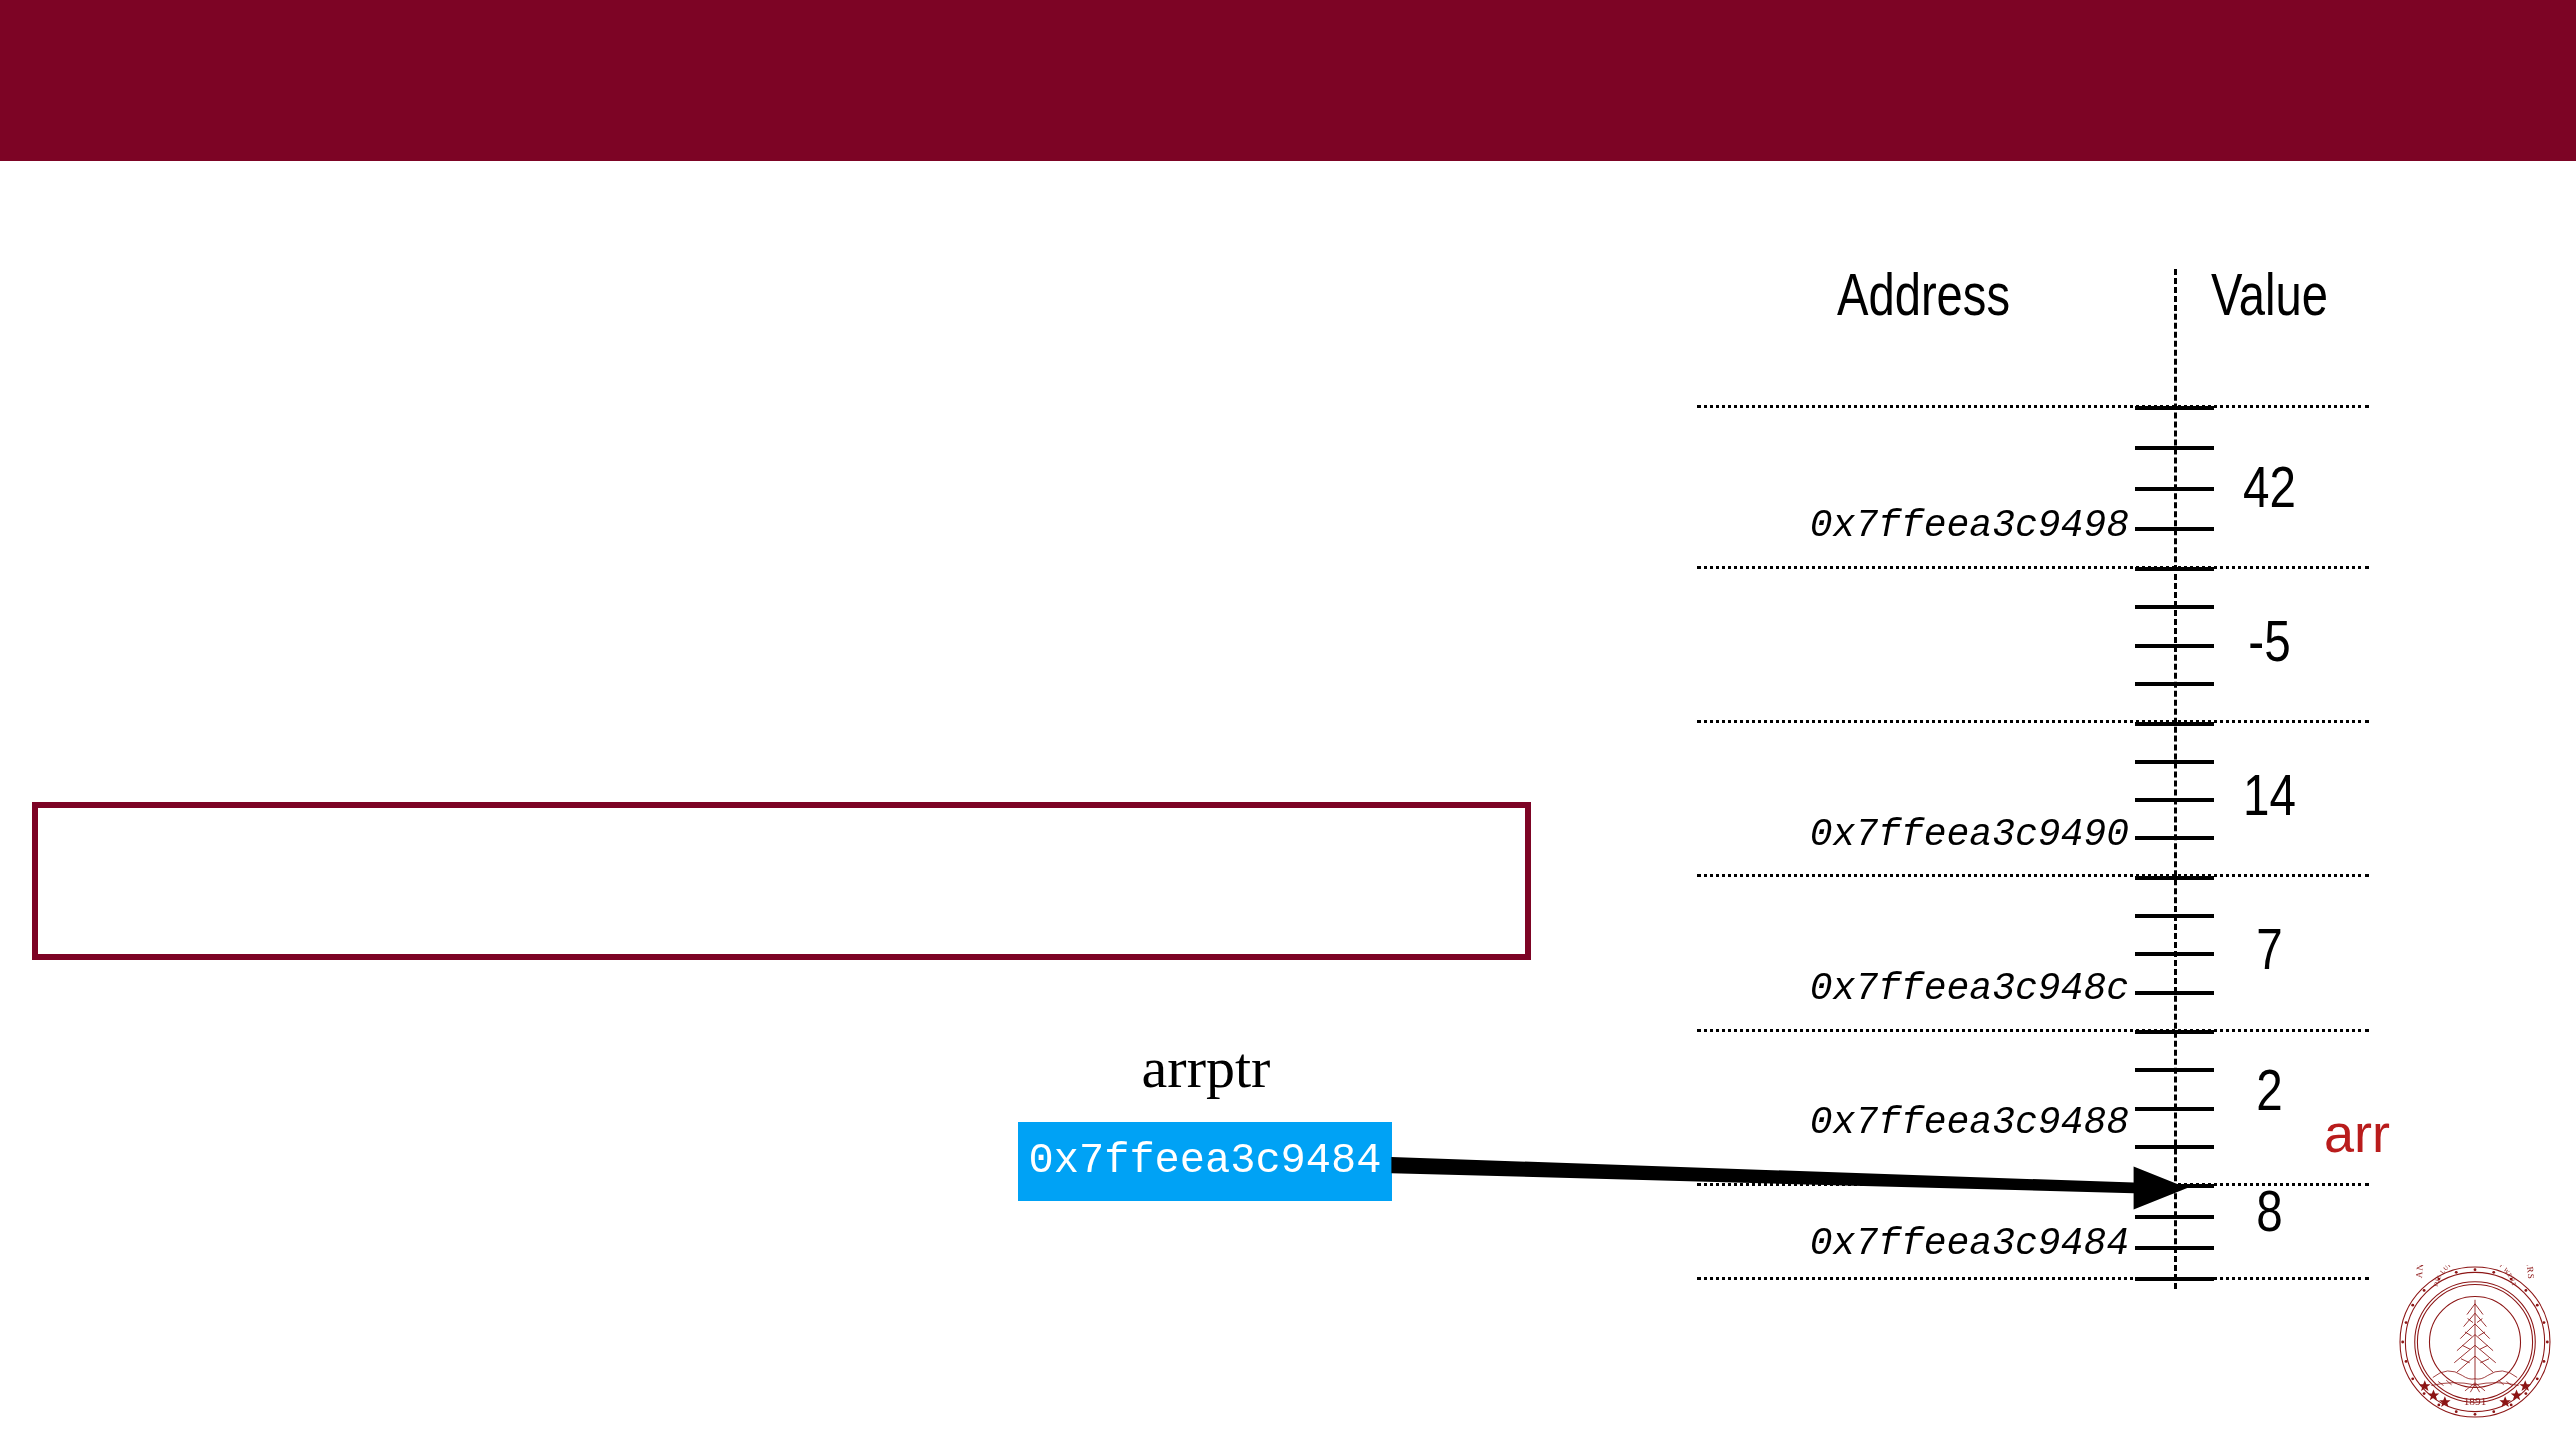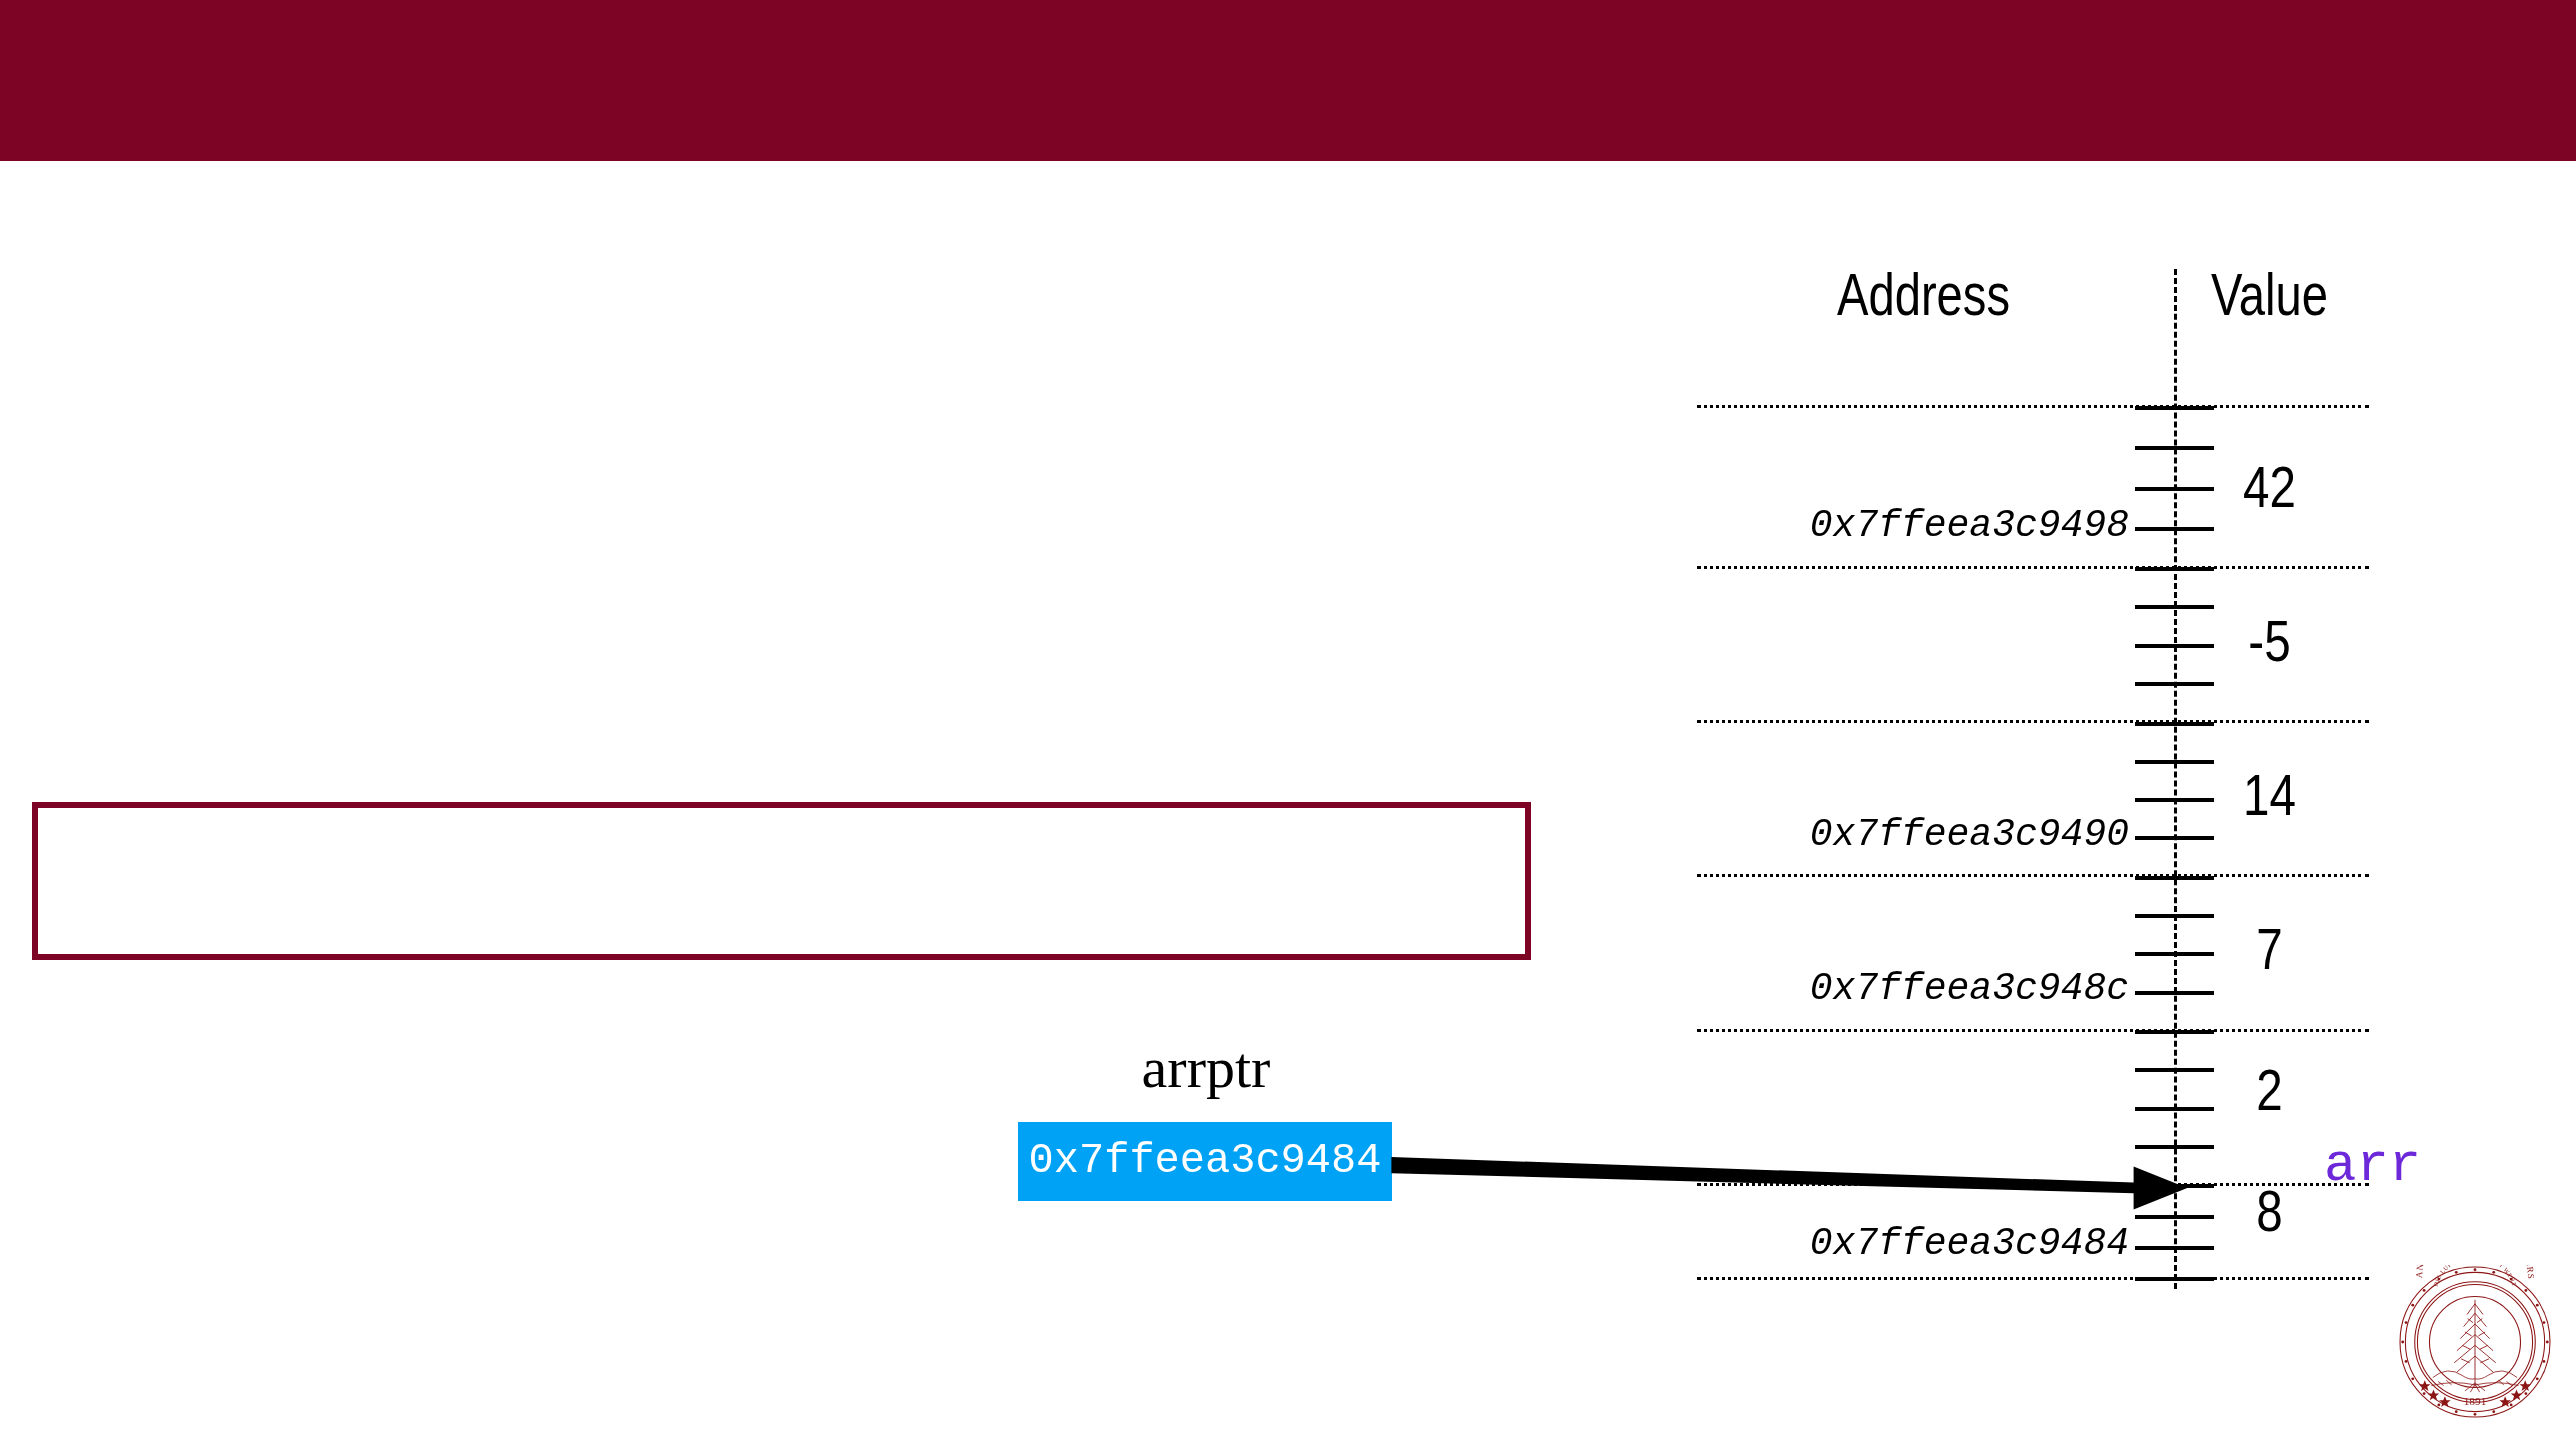--- a/index.html
+++ b/index.html
@@ -166,26 +166,25 @@
     transform: scaleX(0.82);
     transform-origin: center center;
     white-space: nowrap;
   }
 
   
   #arr-annotation {
     position: absolute;
     left: 2324px;
     top: 1104px;
-    font-family: Liberation Mono, monospace;
+    font-family: Liberation Sans, sans-serif;
     font-size: 54px;
     line-height: 59px;
-    color: #6d28d9;
-    white-space: nowrap;
-    margin-top: 32px;
+    color: #b91c1c;
+    white-space: nowrap;
   }
 
   
   #stanford-seal {
     position: absolute;
     left: 2398px;
     top: 1265px;
     width: 154px;
     height: 154px;
   }
@@ -257,20 +256,21 @@
   <div class="value-label" style="top:195px">42</div>
 
   <div class="value-label" style="top:349px">-5</div>
 
   <div class="addr-label" style="top:553px">0x7ffeea3c9490</div>
   <div class="value-label" style="top:503px">14</div>
 
   <div class="addr-label" style="top:707px">0x7ffeea3c948c</div>
   <div class="value-label" style="top:657px">7</div>
 
+  <div class="addr-label" style="top:841px">0x7ffeea3c9488</div>
   <div class="value-label" style="top:798px">2</div>
 
   <div class="addr-label" style="top:962px">0x7ffeea3c9484</div>
   <div class="value-label" style="top:919px">8</div>
 
 </div>
 
 <div id="arr-annotation">arr</div>
 
 <svg id="stanford-seal" viewBox="0 0 230 230" xmlns="http://www.w3.org/2000/svg">

